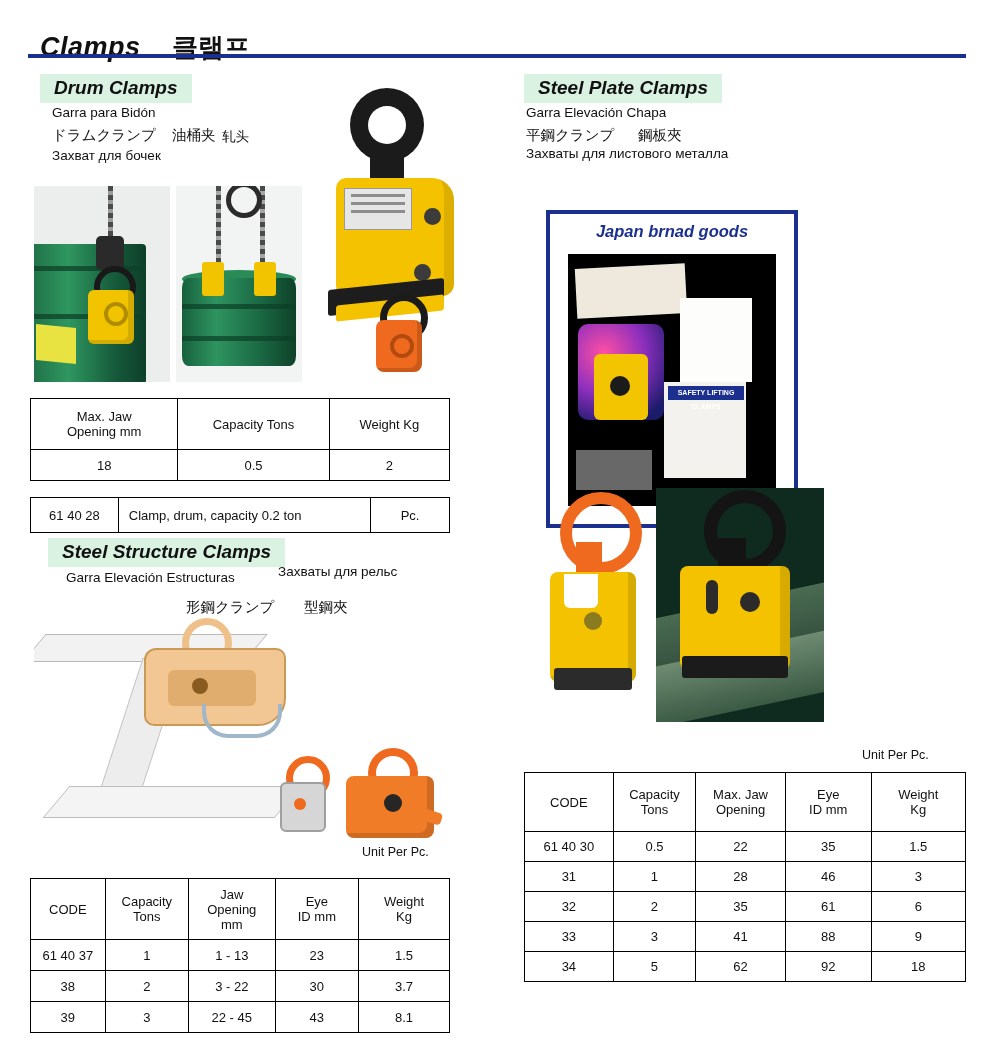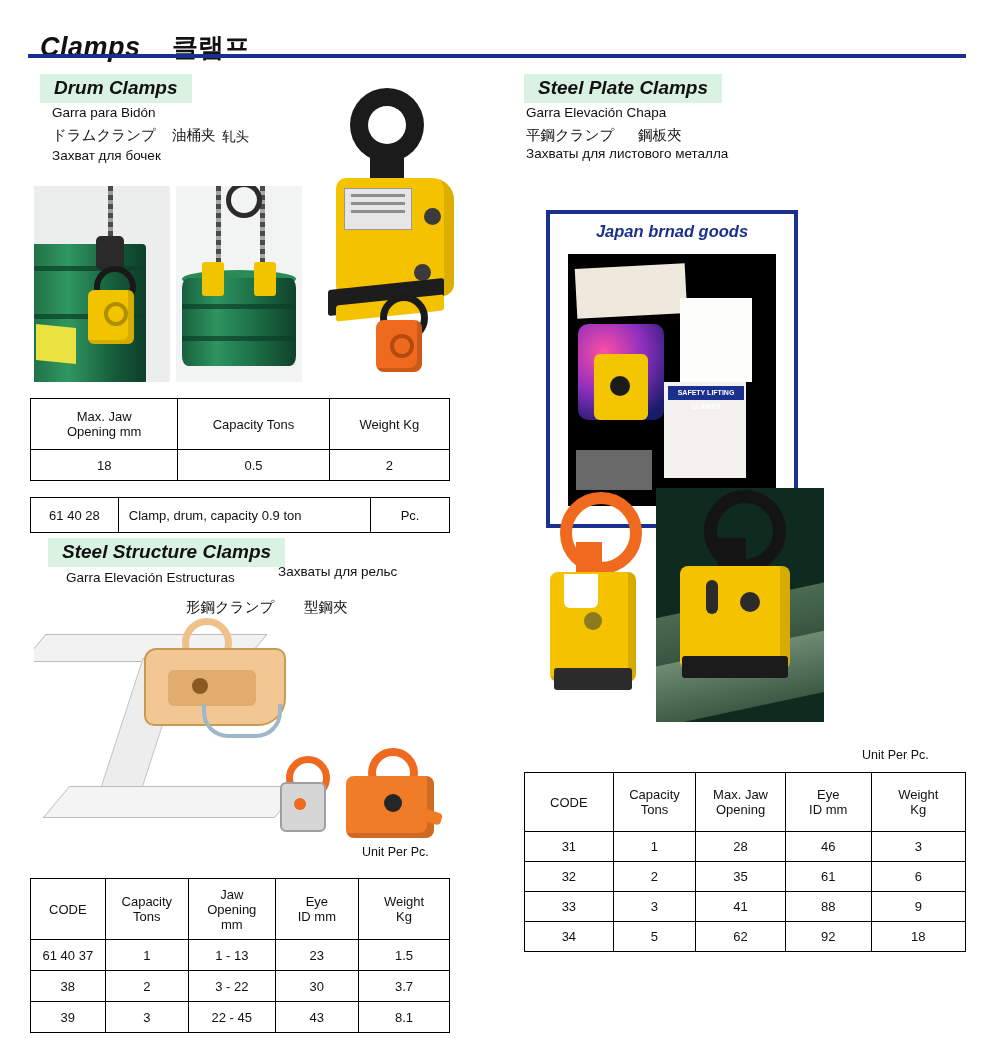--- a/index.html
+++ b/index.html
@@ -397,21 +397,21 @@
       <td>0.5</td>
       <td>2</td>
     </tr>
   </tbody>
     </table>
 
   <table class="spec" id="drum-order-table" style="left:30px;top:497px;width:420px;">
     <tbody>
         <tr>
       <td class="code-cell" style="width:88px;height:28px;">61 40 28</td>
-      <td style="width:254px;text-align:left;padding-left:10px;">Clamp, drum,  capacity  0.9 ton</td>
+      <td style="width:254px;text-align:left;padding-left:10px;">Clamp, drum,  capacity  0.2 ton</td>
       <td style="width:78px;">Pc.</td>
     </tr>
   </tbody>
     </table>
 
   <div class="sec-title" style="left:48px;top:538px;">Steel Structure Clamps</div>
   <div class="sub-line" style="left:66px;top:570px;">Garra Elevación Estructuras</div>
   <div class="sub-line" style="left:278px;top:564px;">Захваты для рельс</div>
   <div class="sub-line big" style="left:186px;top:598px;">形鋼クランプ</div>
   <div class="sub-line big" style="left:304px;top:598px;">型鋼夾</div>
@@ -549,20 +549,27 @@
       <th style="width:86px;">
         <span>Eye</span><br>
         <span>ID mm</span>
       </th>
       <th style="width:94px;">
         <span>Weight</span><br>
         <span>Kg</span>
       </th>
     </tr>
     <tr>
+      <td class="code-cell" style="height:23px;">61 40 30</td>
+      <td>0.5</td>
+      <td>22</td>
+      <td>35</td>
+      <td>1.5</td>
+    </tr>
+    <tr>
       <td class="code-cell" style="height:23px;">31</td>
       <td>1</td>
       <td>28</td>
       <td>46</td>
       <td>3</td>
     </tr>
     <tr>
       <td class="code-cell" style="height:23px;">32</td>
       <td>2</td>
       <td>35</td>

